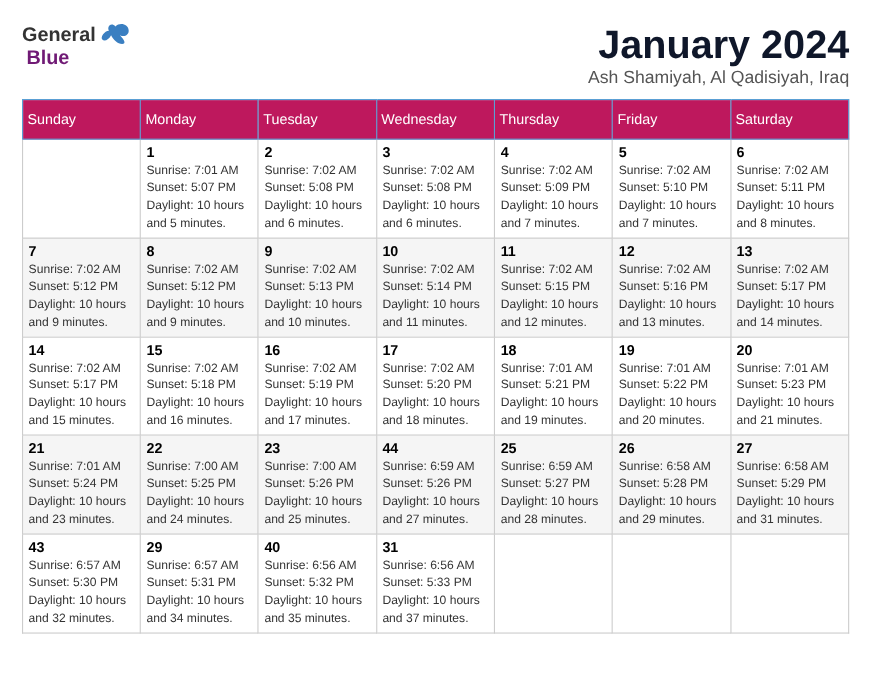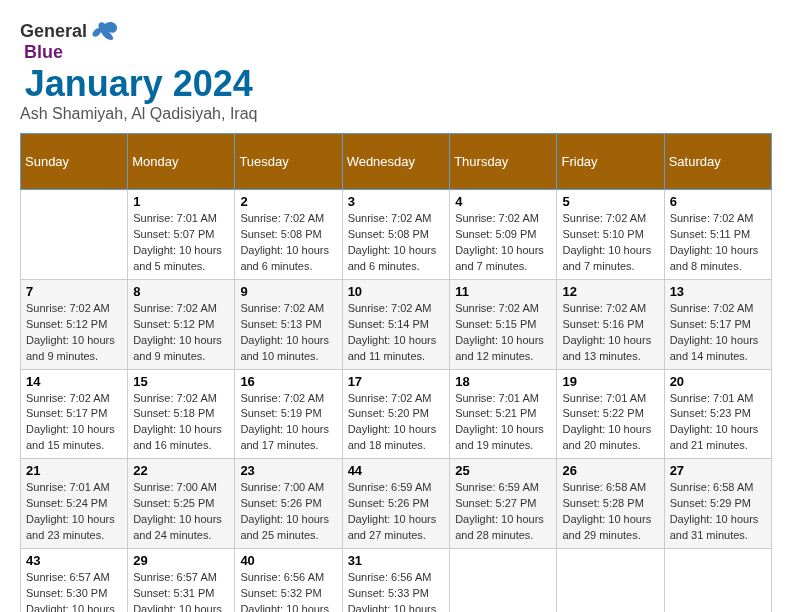--- a/index.html
+++ b/index.html
@@ -8,54 +8,52 @@
       background: #fff;
       width: 792px;
       min-height: 612px;
       padding: 20px;
     }
     .header {
       display: flex;
       justify-content: space-between;
       align-items: flex-start;
       margin-bottom: 10px;
-      flex-direction: column;
     }
     .logo {
       display: flex;
       flex-direction: column;
       align-items: flex-start;
     }
     .logo-row {
       display: flex;
       align-items: center;
       gap: 4px;
     }
     .title-section {
       text-align: right;
     }
     .month-title {
       font-size: 36px;
       font-weight: bold;
-      color: #0369a1;
-      text-align: center;
+      color: #0f172a;
     }
     .location {
       font-size: 16px;
       color: #555;
     }
     table {
       width: 100%;
       border-collapse: collapse;
       font-size: 11px;
     }
     thead tr th {
-      background-color: #a16207;
+      background-color: #be185d;
       color: #fff;
-      padding: 20px 4px;
+      padding: 10px 4px;
       text-align: left;
       font-size: 13px;
       font-weight: normal;
       border: 1px solid #5a9fd4;
     }
     tbody tr td {
       border: 1px solid #ccc;
       padding: 4px 5px;
       vertical-align: top;
       width: 108px;

